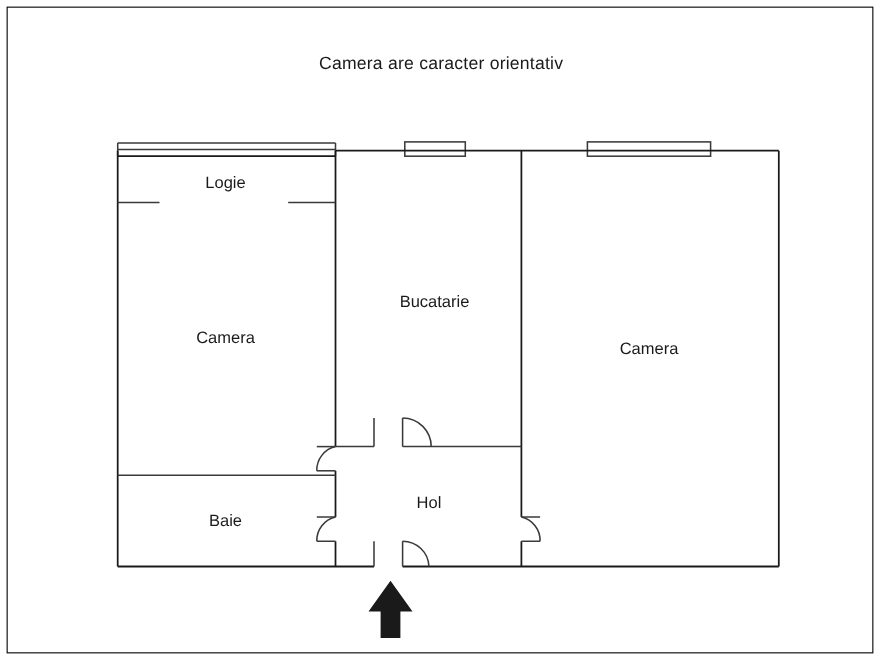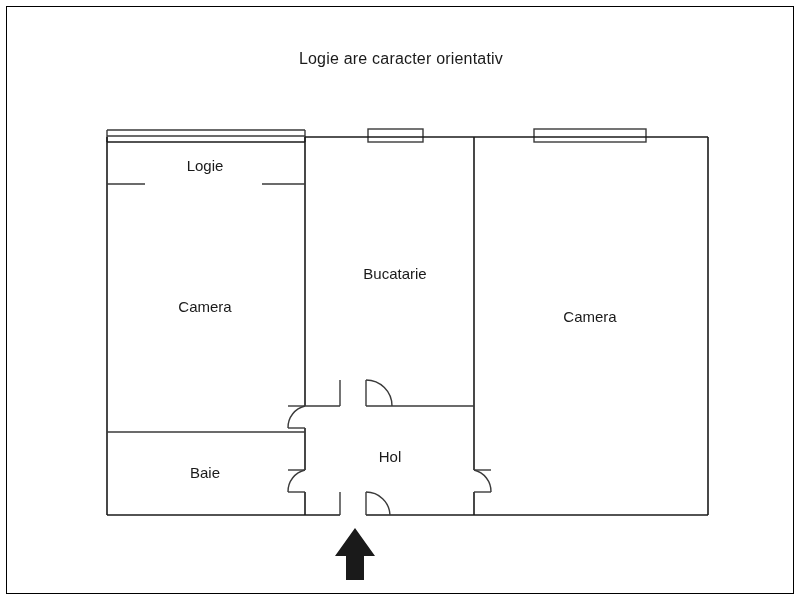--- a/index.html
+++ b/index.html
@@ -53,21 +53,21 @@
   }
   .arrow-shape { fill: #1a1a1a; stroke: none; }
 </style>
 </head>
 <body>
 
 <div id="page">
 
   <div id="outer-border"></div>
 
-  <div id="plan-title">Logie are caracter orientativ</div>
+  <div id="plan-title">Camera are caracter orientativ</div>
 
   <svg id="floorplan-svg" width="802" height="602" viewBox="0 0 802 602">
 
     <g>
 
       <g>
         <line class="wall-thin" x1="107" y1="130" x2="305" y2="130"></line>
         <line class="wall-thin" x1="107" y1="136" x2="305" y2="136"></line>
         <line class="wall-thin" x1="107" y1="130" x2="107" y2="142"></line>
         <line class="wall-thin" x1="305" y1="130" x2="305" y2="142"></line>

